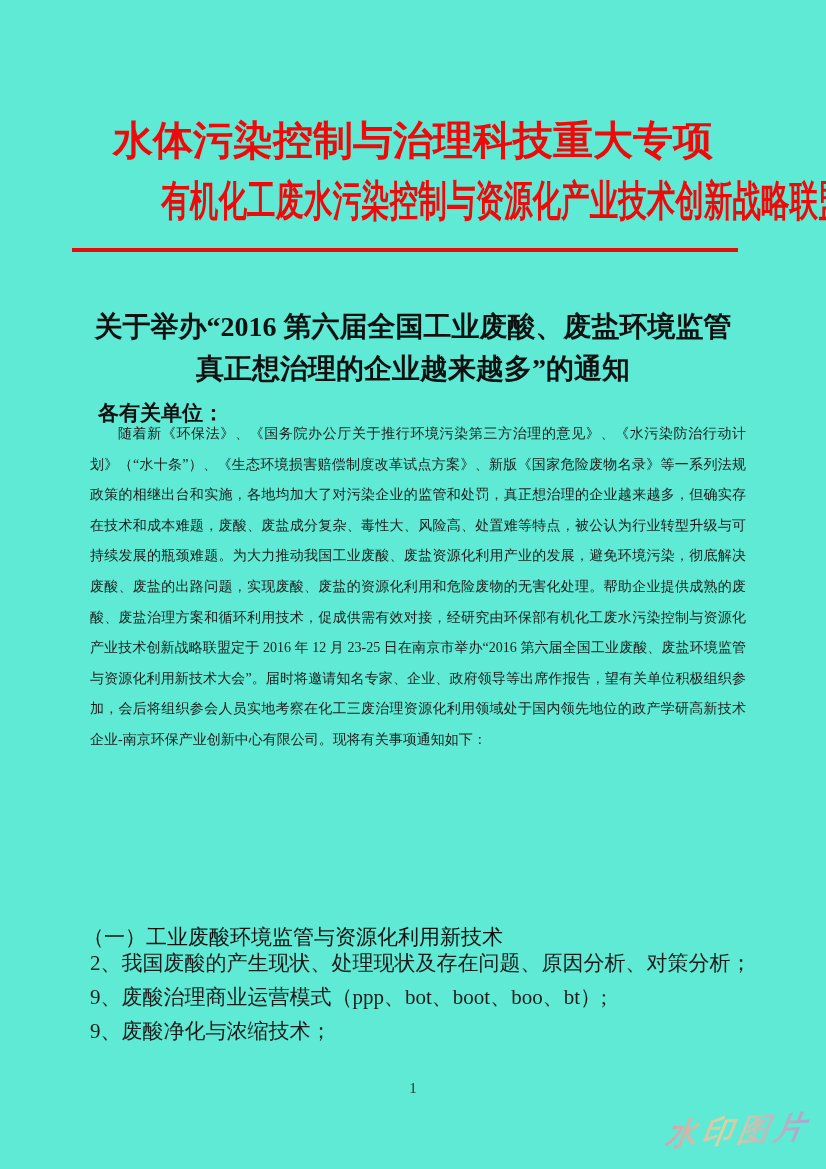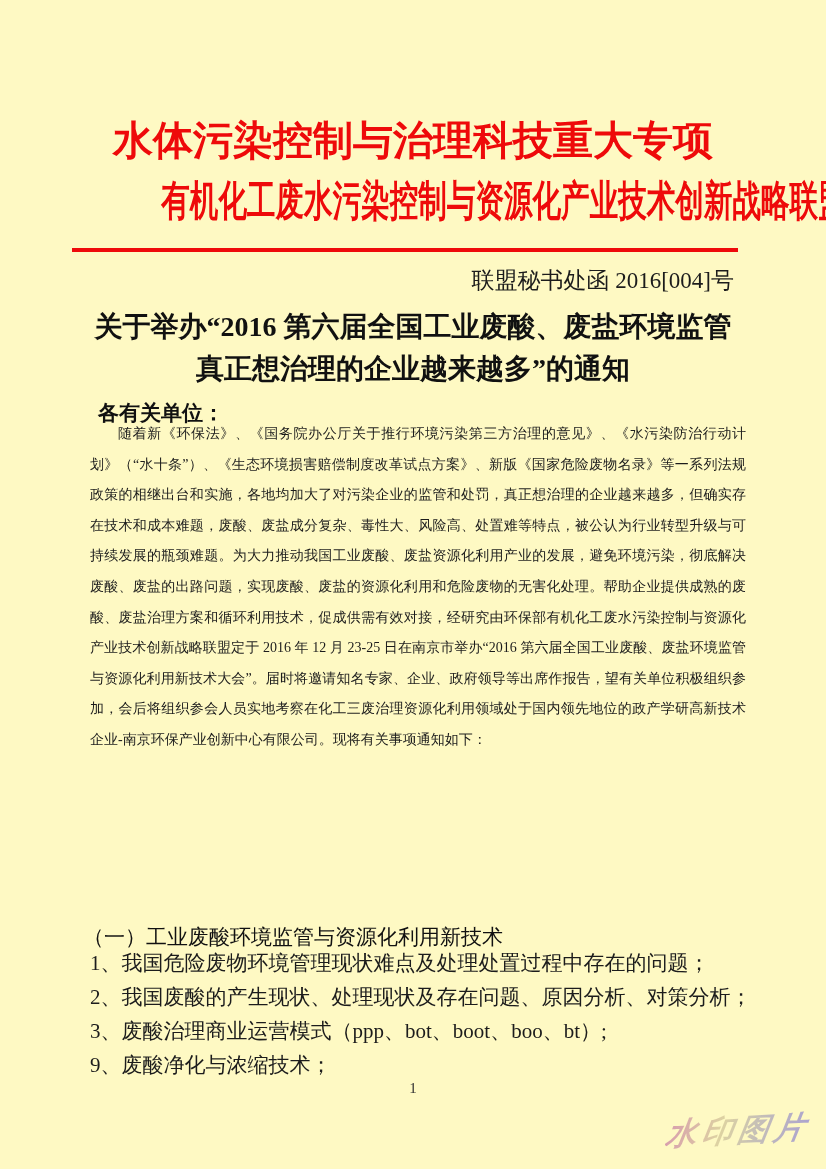--- a/index.html
+++ b/index.html
@@ -4,21 +4,21 @@
 <style>
   html, body {
     margin: 0;
     padding: 0;
     background: #ffffff;
   }
   .page {
     position: relative;
     width: 826px;
     height: 1169px;
-    background: #fef9c3;
+    background: #5eead4;
     overflow: hidden;
     font-family: "Liberation Serif", "DejaVu Serif", serif;
     color: #1c1c1c;
   }
 
   
   .lh-line1 {
     position: absolute;
     top: 118px;
     left: 0;
@@ -170,38 +170,36 @@
 <div class="page">
 
   <div class="lh-line1">水体污染控制与治理科技重大专项</div>
 
   <div class="lh-line2-row">
     <span class="lh-line2">有机化工废水污染控制与资源化产业技术创新战略联盟</span>
   </div>
 
   <div class="red-rule"></div>
 
-  <div class="doc-number">联盟秘书处函 2016[004]号</div>
 
   <div class="title">
     <div>关于举办“2016 第六届全国工业废酸、废盐环境监管</div>
     <div>真正想治理的企业越来越多”的通知</div>
   </div>
 
   <div class="salutation">各有关单位：</div>
 
   <p class="body-para">随着新《环保法》、《国务院办公厅关于推行环境污染第三方治理的意见》、《水污染防治行动计划》（“水十条”）、《生态环境损害赔偿制度改革试点方案》、新版《国家危险废物名录》等一系列法规政策的相继出台和实施，各地均加大了对污染企业的监管和处罚，真正想治理的企业越来越多，但确实存在技术和成本难题，废酸、废盐成分复杂、毒性大、风险高、处置难等特点，被公认为行业转型升级与可持续发展的瓶颈难题。为大力推动我国工业废酸、废盐资源化利用产业的发展，避免环境污染，彻底解决废酸、废盐的出路问题，实现废酸、废盐的资源化利用和危险废物的无害化处理。帮助企业提供成熟的废酸、废盐治理方案和循环利用技术，促成供需有效对接，经研究由环保部有机化工废水污染控制与资源化产业技术创新战略联盟定于 2016 年 12 月 23-25 日在南京市举办“2016 第六届全国工业废酸、废盐环境监管与资源化利用新技术大会”。届时将邀请知名专家、企业、政府领导等出席作报告，望有关单位积极组织参加，会后将组织参会人员实地考察在化工三废治理资源化利用领域处于国内领先地位的政产学研高新技术企业-南京环保产业创新中心有限公司。现将有关事项通知如下：</p>
 
 
   <div class="sub-heading">（一）工业废酸环境监管与资源化利用新技术</div>
 
   <div class="agenda">
-    <div class="agenda-item">1、我国危险废物环境管理现状难点及处理处置过程中存在的问题；</div>
     <div class="agenda-item">2、我国废酸的产生现状、处理现状及存在问题、原因分析、对策分析；</div>
-    <div class="agenda-item">3、废酸治理商业运营模式（ppp、bot、boot、boo、bt）;</div>
+    <div class="agenda-item">9、废酸治理商业运营模式（ppp、bot、boot、boo、bt）;</div>
     <div class="agenda-item">9、废酸净化与浓缩技术；</div>
   </div>
 
   <div class="page-number">1</div>
 
   <div class="watermark">水印图片</div>
 
 </div>
 
 </body></html>

